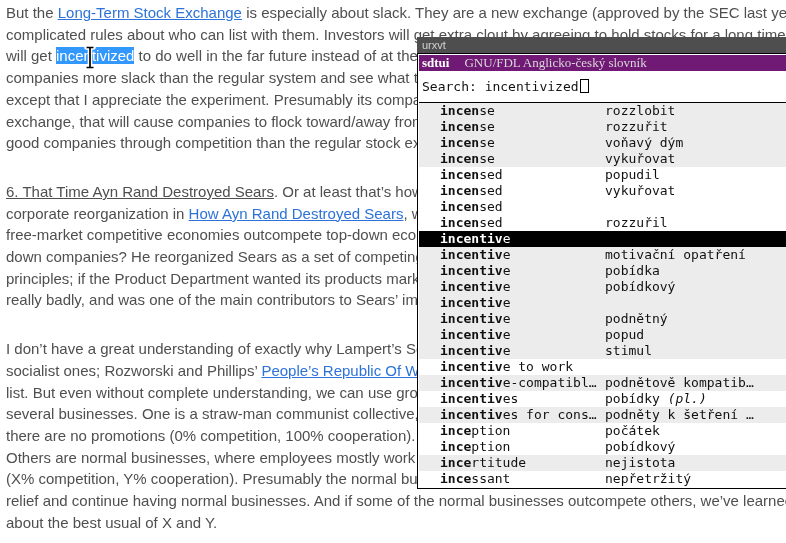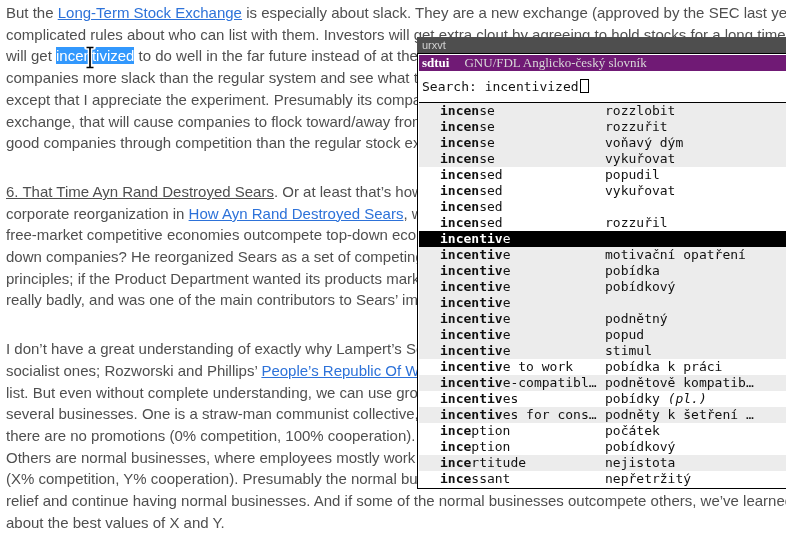--- a/index.html
+++ b/index.html
@@ -66,21 +66,21 @@
     </div>
     <div class="para">
       <div class="ln"><span>I don’t have a great understanding of exactly why Lampert’s Sears lost, or of why capitalist economies generally beat</span></div>
       <div class="ln"><span>socialist ones; Rozworski and Phillips’ </span><span class="link">People’s Republic Of Wal-Mart</span><span>, which argues the opposite case, is on my reading</span></div>
       <div class="ln"><span>list. But even without complete understanding, we can use group selectionist thinking to set up toy models to play with</span></div>
       <div class="ln"><span>several businesses. One is a straw-man communist collective, where everyone gets paid the same no matter what they do and</span></div>
       <div class="ln"><span>there are no promotions (0% competition, 100% cooperation). Another is a straw-man Randian company of pure competition.</span></div>
       <div class="ln"><span>Others are normal businesses, where employees mostly work together but also compete with each other for raises and promotions</span></div>
       <div class="ln"><span>(X% competition, Y% cooperation). Presumably the normal business outcompetes both Lampert and the commies, and we sigh with</span></div>
       <div class="ln"><span>relief and continue having normal businesses. And if some of the normal businesses outcompete others, we’ve learned something</span></div>
-      <div class="ln"><span>about the best values of X and Y.</span></div>
+      <div class="ln"><span>about the best usual of X and Y.</span></div>
     </div>
   </div>
 
 <div class="term">
   <div class="term-titlebar">
     <span>urxvt</span>
   </div>
   <div class="term-body">
     <div class="term-header"><span class="app">sdtui</span><span class="title">GNU/FDL Anglicko-český slovník</span></div>
     <div class="term-search"><span>Search: </span><span>incentivized</span><span class="cursor"></span></div>
@@ -141,21 +141,20 @@
         <div class="trow shade">
           <span class="head"><b>incentiv</b>e</span>
           <span class="trans">popud</span>
         </div>
         <div class="trow shade">
           <span class="head"><b>incentiv</b>e</span>
           <span class="trans">stimul</span>
         </div>
         <div class="trow">
           <span class="head"><b>incentiv</b>e to work</span>
-          <span class="trans">pobídka k práci</span>
         </div>
         <div class="trow shade">
           <span class="head"><b>incentiv</b>e-compatibl…</span>
           <span class="trans">podnětově kompatib…</span>
         </div>
         <div class="trow">
           <span class="head"><b>incentiv</b>es</span>
           <span class="trans">pobídky <i>(pl.)</i></span>
         </div>
         <div class="trow shade">

